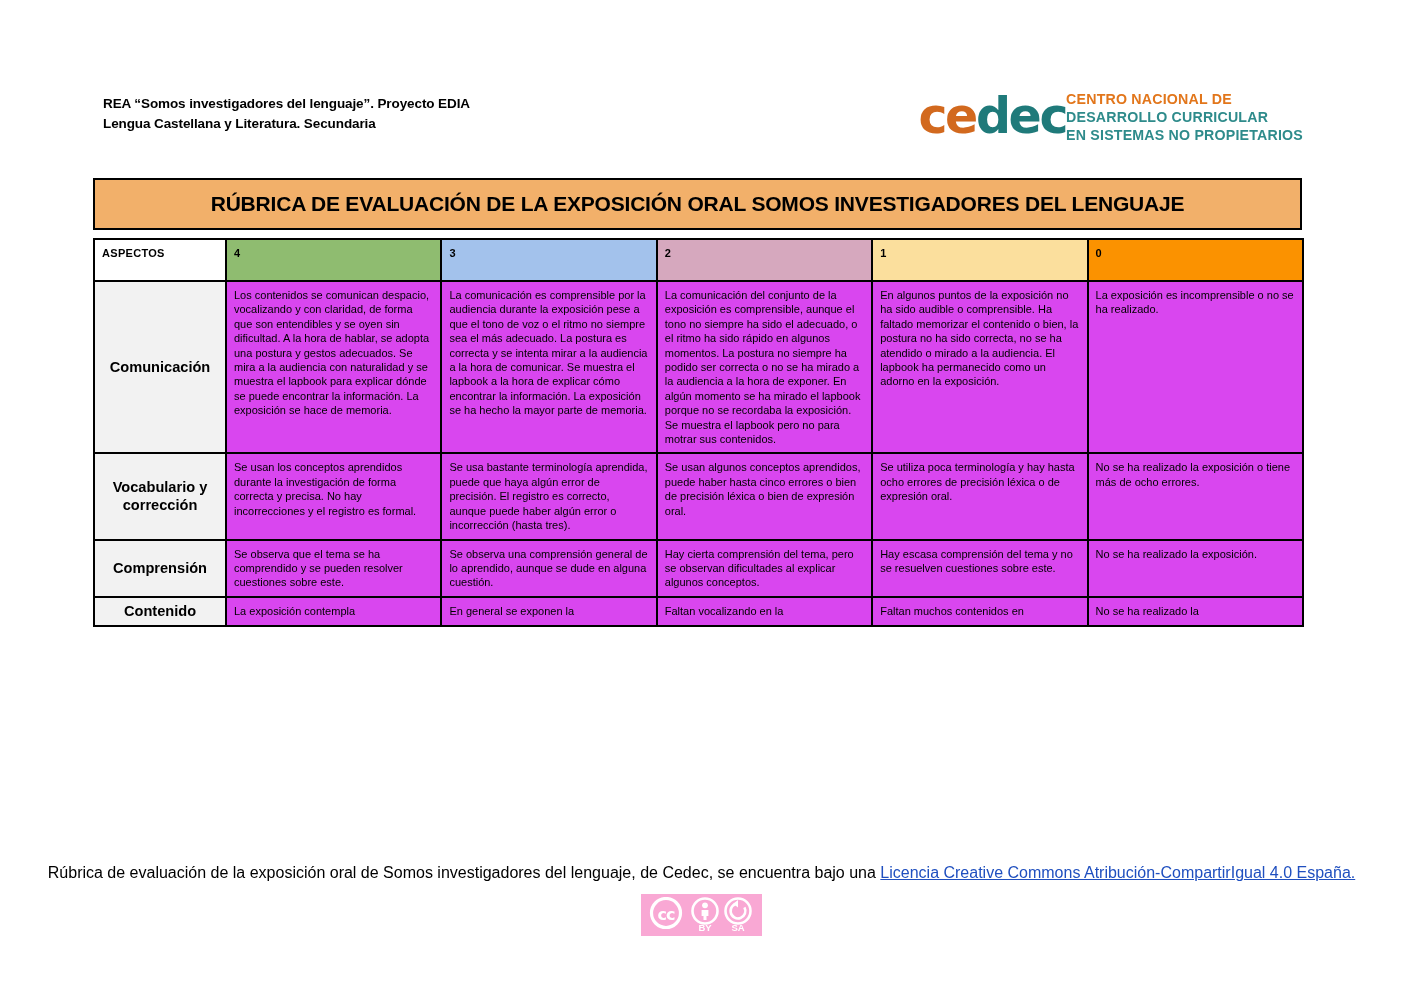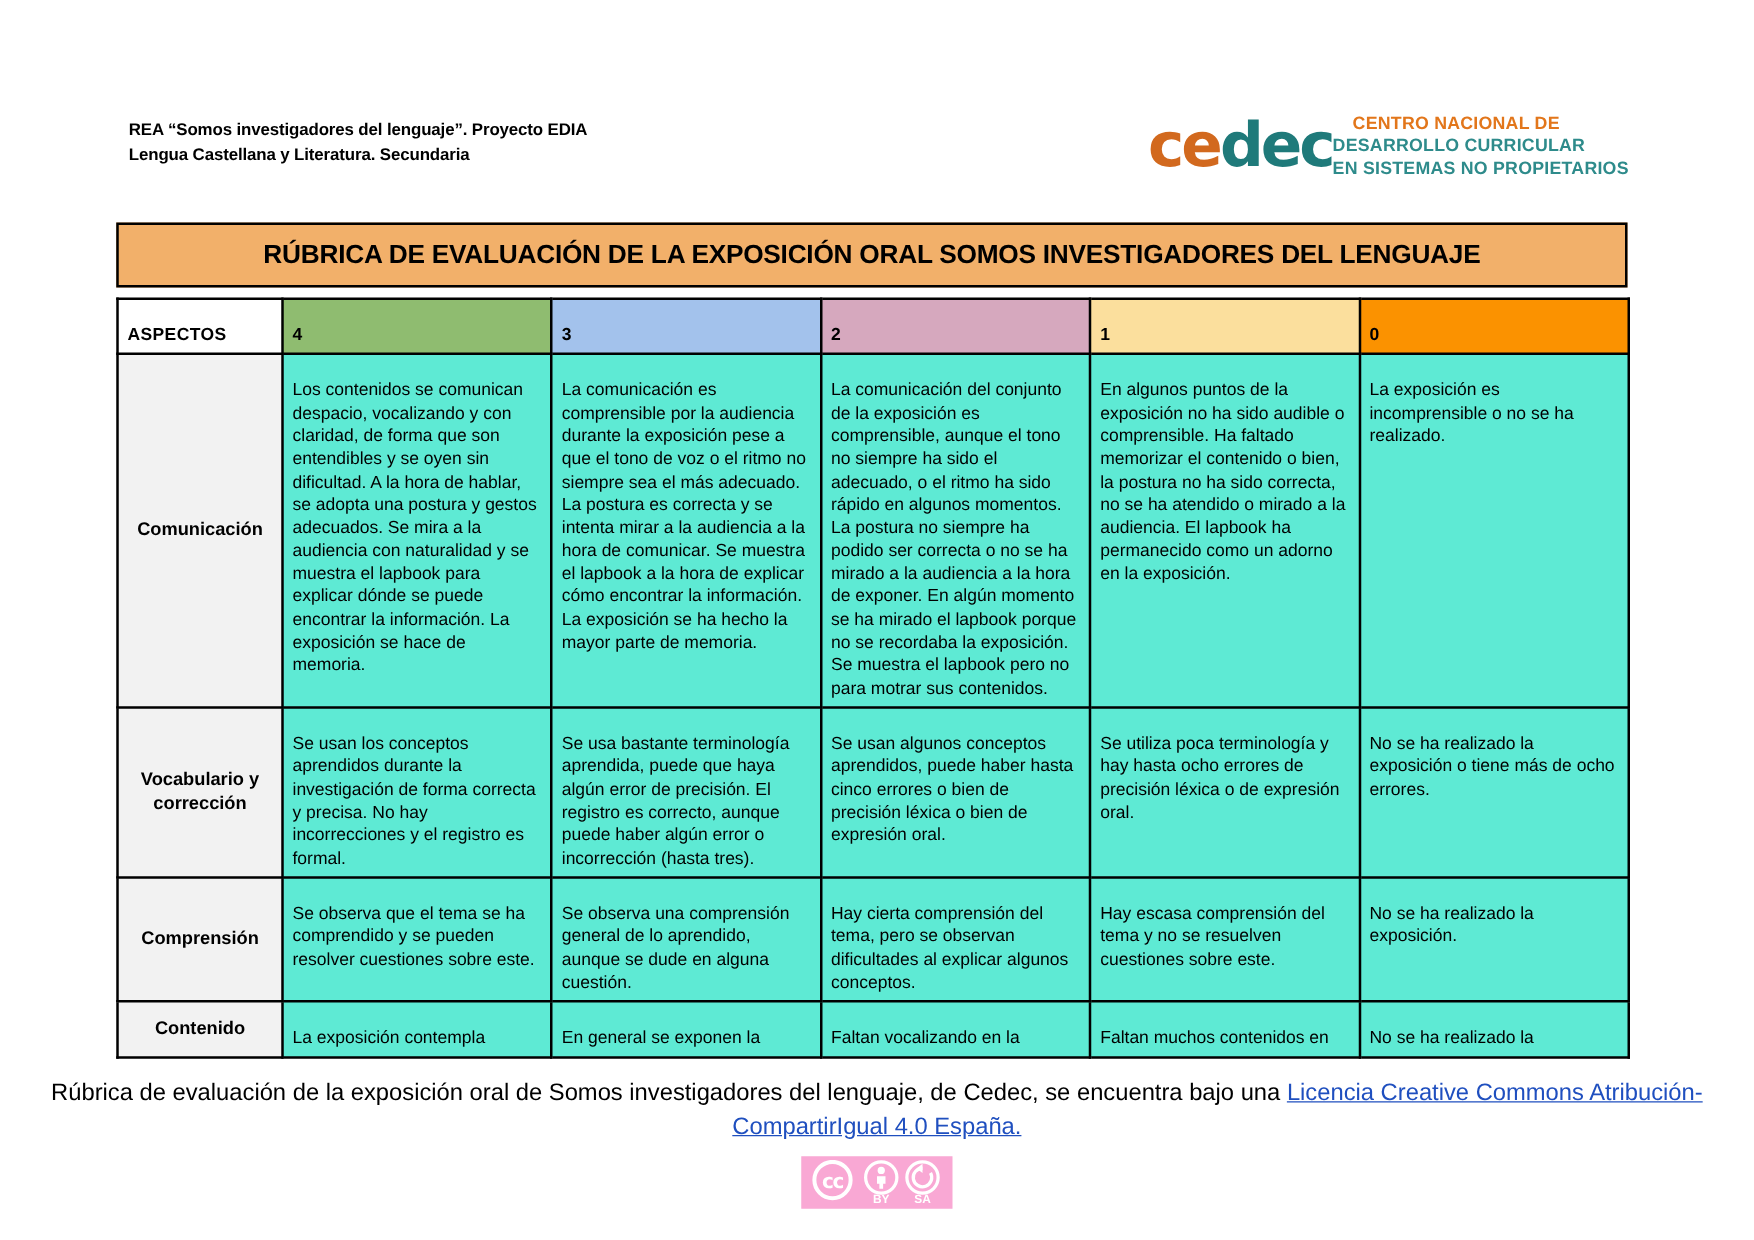--- a/index.html
+++ b/index.html
@@ -55,21 +55,21 @@
   .logo-ce { color: #D2691E; }
   .logo-dec { color: #1F7A7A; }
   .logo-lines {
     font-family: "Liberation Sans", sans-serif;
     font-size: 14.2px;
     font-weight: bold;
     line-height: 1.28;
     letter-spacing: 0.2px;
     padding-top: 2px;
   }
-  .logo-line-1 { color: #E2761B; margin-left: 16px; }
+  .logo-line-1 { color: #E2761B; }
   .logo-line-2 { color: #2E8B8B; }
   .logo-line-3 { color: #2E8B8B; }
 
   
   .title-banner {
     position: absolute;
     left: 93px;
     top: 178px;
     width: 1209px;
     height: 52px;
@@ -95,22 +95,22 @@
     left: 93px;
     top: 238px;
     width: 1209px;
     border-collapse: collapse;
     table-layout: fixed;
   }
   .rubric td, .rubric th {
     border: 2px solid #000000;
     box-sizing: border-box;
     vertical-align: top;
-    padding: 18px 8px 6px 7px;
-    font-size: 14px;
+    padding: 6px 8px 6px 7px;
+    font-size: 11px;
     line-height: 1.31;
     font-weight: normal;
     text-align: left;
   }
   .col-aspect  { width: 132px; }
   .col-score   { width: 215.4px; }
 
   thead td {
     height: 42px;
     padding: 0;
@@ -130,33 +130,33 @@
   td.aspect-cell {
     background: #F2F2F2;
     text-align: center;
     vertical-align: middle;
     font-weight: bold;
     font-size: 14.6px;
     padding: 4px 3px;
     line-height: 1.3;
   }
   td.body-cell {
-    background: #5eead4;
+    background: #d946ef;
   }
 
   
   .footer {
     position: absolute;
     left: 0;
     top: 862px;
     width: 1403px;
     text-align: center;
   }
   .footer-line {
-    font-size: 19px;
+    font-size: 16px;
     line-height: 1.4;
     color: #000000;
   }
   .footer-link {
     color: #1F4FBF;
     text-decoration: underline;
   }
   .cc-badge {
     margin: 10px auto 0 auto;
     width: 121px;

